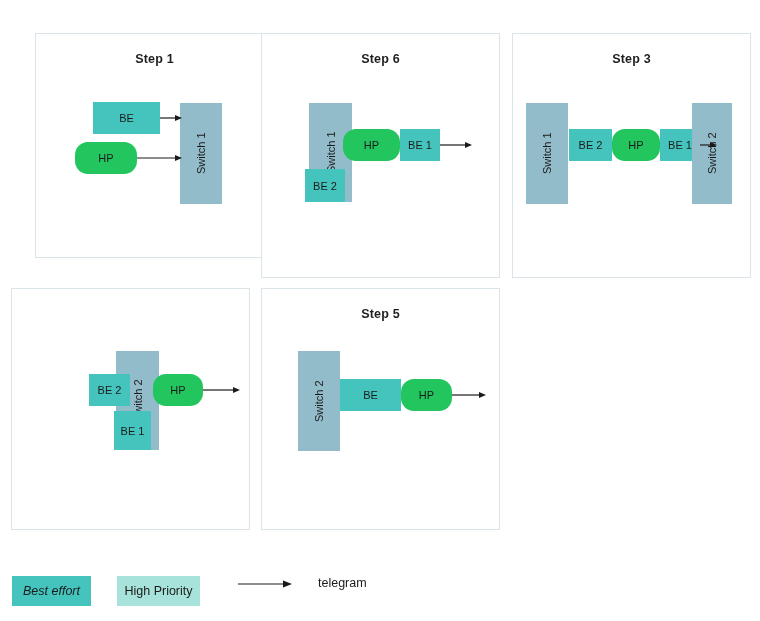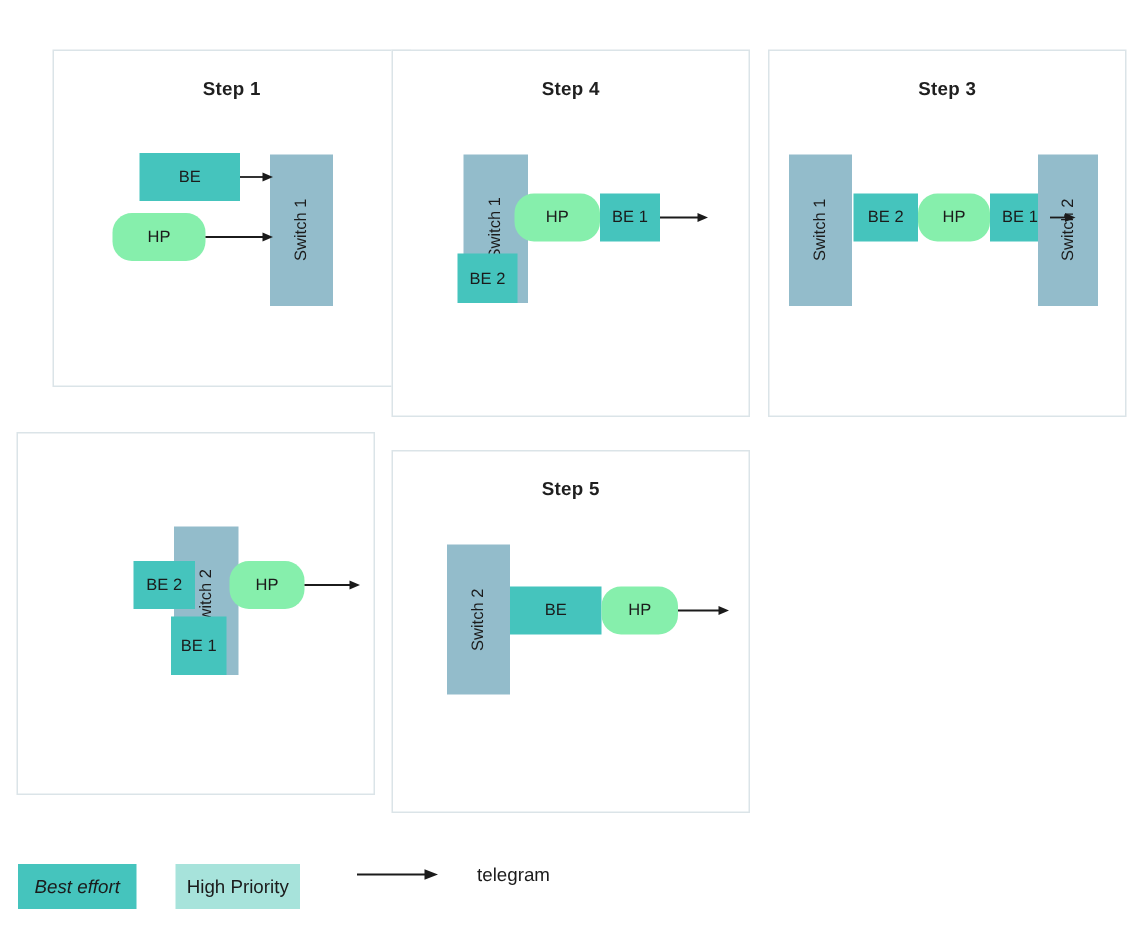--- a/index.html
+++ b/index.html
@@ -47,21 +47,21 @@
     position: absolute;
     box-sizing: border-box;
     display: flex;
     align-items: center;
     justify-content: center;
     font-size: 11px;
     color: #1b1b1b;
     white-space: nowrap;
   }
   .box.be   { background: #45c4bd; }
-  .box.hp   { background: #86efac; border-radius: 13px; }
+  .box.hp   { background: #22c55e; border-radius: 13px; }
   .box.sw   { background: #93bccb; }
   .box.vert {
     writing-mode: vertical-rl;
     transform: rotate(180deg);
   }
   .arrow {
     position: absolute;
     height: 10px;
     pointer-events: none;
   }
@@ -124,21 +124,21 @@
       <div class="arrow" style="left:101px; top:119px; width:45px; height:10px;">
         <svg width="45" height="10" viewBox="0 0 45 10">
           <line x1="0" y1="5" x2="39" y2="5" stroke="#1b1b1b" stroke-width="1.2"></line>
           <polygon points="45,5 38,2 38,8" fill="#1b1b1b"></polygon>
         </svg>
       </div>
     </div>
   </div>
 
   <div class="panel" style="left:261px; top:33px; width:239px; height:245px;">
-    <div class="panel-title">Step 4</div>
+    <div class="panel-title">Step 6</div>
     <div class="canvas">
       <div class="box sw vert" style="left:47px; top:69px; width:43px; height:99px;">Switch 1</div>
       <div class="box hp" style="left:81px; top:95px; width:57px; height:32px;">HP</div>
       <div class="box be" style="left:138px; top:95px; width:40px; height:32px;">BE 1</div>
       <div class="box be" style="left:43px; top:135px; width:40px; height:33px;">BE 2</div>
       <div class="arrow" style="left:178px; top:106px; width:32px; height:10px;">
         <svg width="32" height="10" viewBox="0 0 32 10">
           <line x1="0" y1="5" x2="26" y2="5" stroke="#1b1b1b" stroke-width="1.2"></line>
           <polygon points="32,5 25,2 25,8" fill="#1b1b1b"></polygon>
         </svg>
@@ -171,21 +171,21 @@
       <div class="box be" style="left:102px; top:122px; width:37px; height:39px;">BE 1</div>
       <div class="arrow" style="left:191px; top:96px; width:37px; height:10px;">
         <svg width="37" height="10" viewBox="0 0 37 10">
           <line x1="0" y1="5" x2="31" y2="5" stroke="#1b1b1b" stroke-width="1.2"></line>
           <polygon points="37,5 30,2 30,8" fill="#1b1b1b"></polygon>
         </svg>
       </div>
     </div>
   </div>
 
-  <div class="panel" style="left:261px; top:288px; width:239px; height:242px;margin-top:12px;">
+  <div class="panel" style="left:261px; top:288px; width:239px; height:242px;">
     <div class="panel-title">Step 5</div>
     <div class="canvas">
       <div class="box sw vert" style="left:36px; top:62px; width:42px; height:100px;">Switch 2</div>
       <div class="box be" style="left:78px; top:90px; width:61px; height:32px;">BE</div>
       <div class="box hp" style="left:139px; top:90px; width:51px; height:32px;">HP</div>
       <div class="arrow" style="left:190px; top:101px; width:34px; height:10px;">
         <svg width="34" height="10" viewBox="0 0 34 10">
           <line x1="0" y1="5" x2="28" y2="5" stroke="#1b1b1b" stroke-width="1.2"></line>
           <polygon points="34,5 27,2 27,8" fill="#1b1b1b"></polygon>
         </svg>

